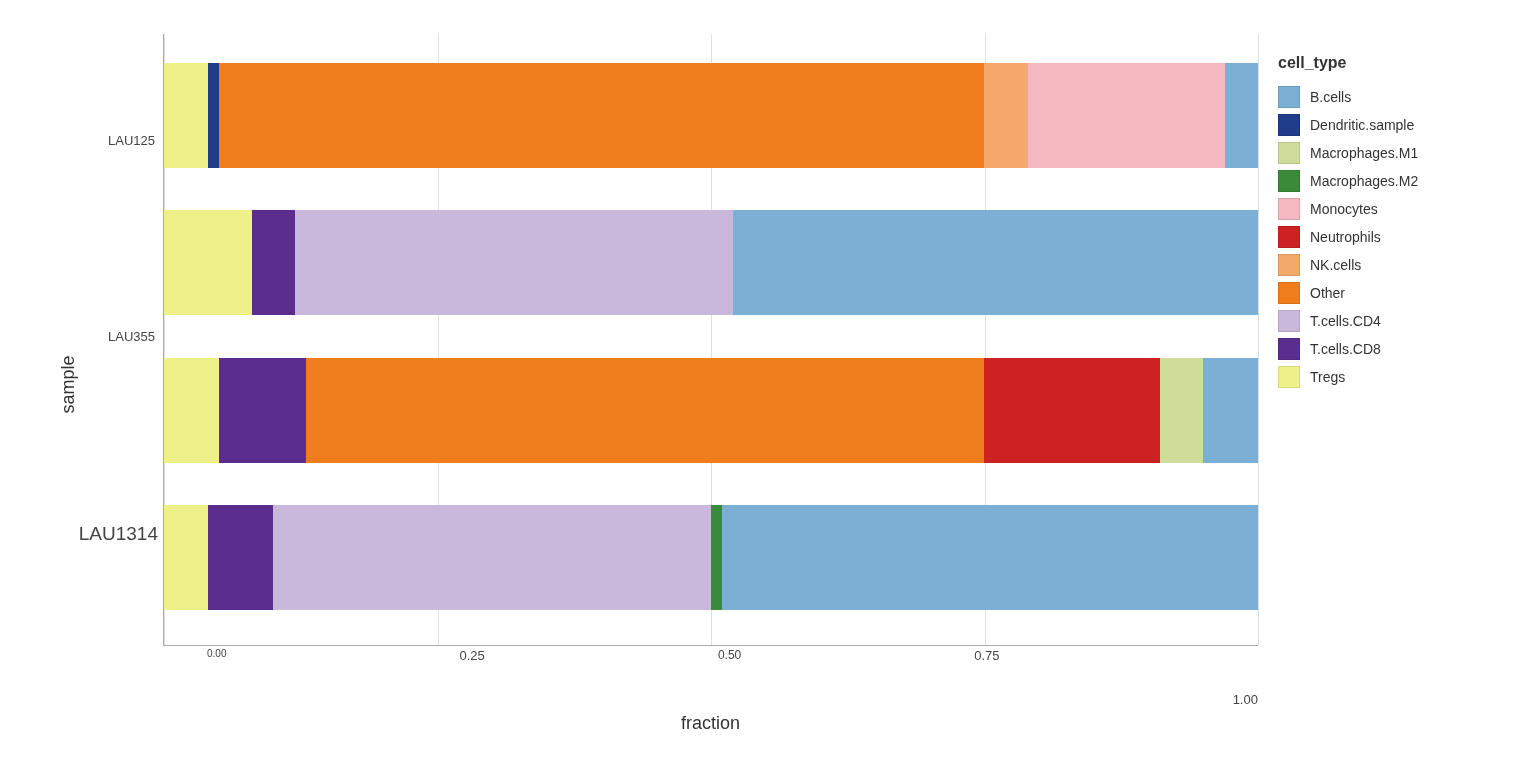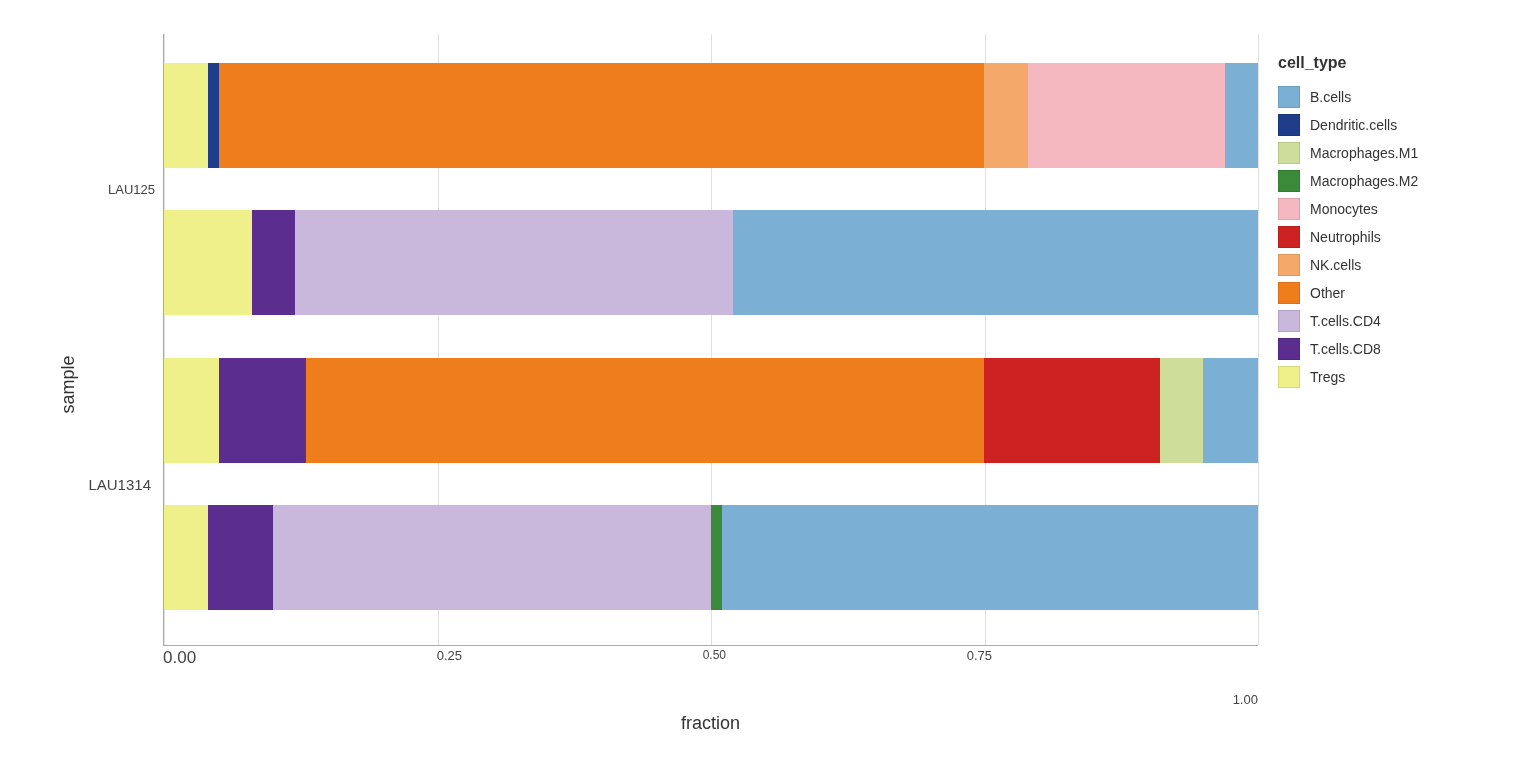--- a/index.html
+++ b/index.html
@@ -62,21 +62,22 @@
 
       <div style="display:flex; align-items:center; justify-content:center; width:40px;">
         <span style="transform:rotate(-90deg); font-size:18px; color:#333; white-space:nowrap; display:block; font-family:Arial,sans-serif;">sample</span>
       </div>
 
       <div style="display:flex; flex-direction:column; flex:1;">
         <div style="display:flex; flex-direction:row; flex:1;">
 
           <div style="display:flex; flex-direction:column; justify-content:space-around; width:75px; padding-bottom:14px; padding-top:8px;">
             <div style="font-size:13px;color:#444;text-align:right;padding-right:8px;display:flex;align-items:center;justify-content:flex-end;height:110px;">LAU125</div>
-            <div style="font-size:15px;color:#444;text-align:left;padding-right:12px;display:flex;align-items:center;justify-content:flex-end;height:110px;">LAU1314</div>
+            <div style="font-size:13px;color:#444;text-align:right;padding-right:8px;display:flex;align-items:center;justify-content:flex-end;height:110px;">LAU355</div>
+            <div style="font-size:19px;color:#444;text-align:left;padding-right:5px;display:flex;align-items:center;justify-content:flex-end;height:110px;">LAU1314</div>
           </div>
 
           <div style="flex:1; position:relative; border-left:1.5px solid #aaa; border-bottom:1.5px solid #aaa;">
 
             <div style="position:absolute;top:0;bottom:0;left:0%;width:1px;background:#e0e0e0;"></div>
             <div style="position:absolute;top:0;bottom:0;left:25%;width:1px;background:#e0e0e0;"></div>
             <div style="position:absolute;top:0;bottom:0;left:50%;width:1px;background:#e0e0e0;"></div>
             <div style="position:absolute;top:0;bottom:0;left:75%;width:1px;background:#e0e0e0;"></div>
             <div style="position:absolute;top:0;bottom:0;left:100%;width:1px;background:#e0e0e0;"></div>
 
@@ -113,21 +114,21 @@
                 <div style="width:40%;height:100%;background:#C9B8DC;"></div>
                 <div style="width:1%;height:100%;background:#3A8A3A;"></div>
                 <div style="width:49%;height:100%;background:#7BAFD4;"></div>
               </div>
             </div>
           </div>
         </div>
 
         <div style="display:flex; flex-direction:row; padding-left:75px; margin-top:2px;">
           <div style="flex:1; display:flex; flex-direction:row; justify-content:space-between;">
-            <span style="font-size:17px;color:#444;">0.00</span>
+            <span style="font-size:10px;color:#444;margin-left:44px;">0.00</span>
             <span style="font-size:13px;color:#444;">0.25</span>
             <span style="font-size:12px;color:#444;">0.50</span>
             <span style="font-size:13px;color:#444;">0.75</span>
             <span style="font-size:13px;color:#444;margin-top:44px;">1.00</span>
           </div>
         </div>
 
         <div style="text-align:center; padding-left:75px; margin-top:6px;">
           <span style="font-size:18px;color:#333;font-family:Arial,sans-serif;">fraction</span>
         </div>
@@ -137,21 +138,21 @@
 
   <div class="legend">
     <div style="font-size:16px;font-weight:bold;color:#333;margin-bottom:14px;font-family:Arial,sans-serif;">cell_type</div>
 
     <div class="legend-item">
       <div class="legend-color-box" style="background:#7BAFD4;"></div>
       <span class="legend-label">B.cells</span>
     </div>
     <div class="legend-item">
       <div class="legend-color-box" style="background:#1F3D8A;"></div>
-      <span class="legend-label">Dendritic.cells</span>
+      <span class="legend-label">Dendritic.sample</span>
     </div>
     <div class="legend-item">
       <div class="legend-color-box" style="background:#CEDE9A;"></div>
       <span class="legend-label">Macrophages.M1</span>
     </div>
     <div class="legend-item">
       <div class="legend-color-box" style="background:#3A8A3A;"></div>
       <span class="legend-label">Macrophages.M2</span>
     </div>
     <div class="legend-item">

